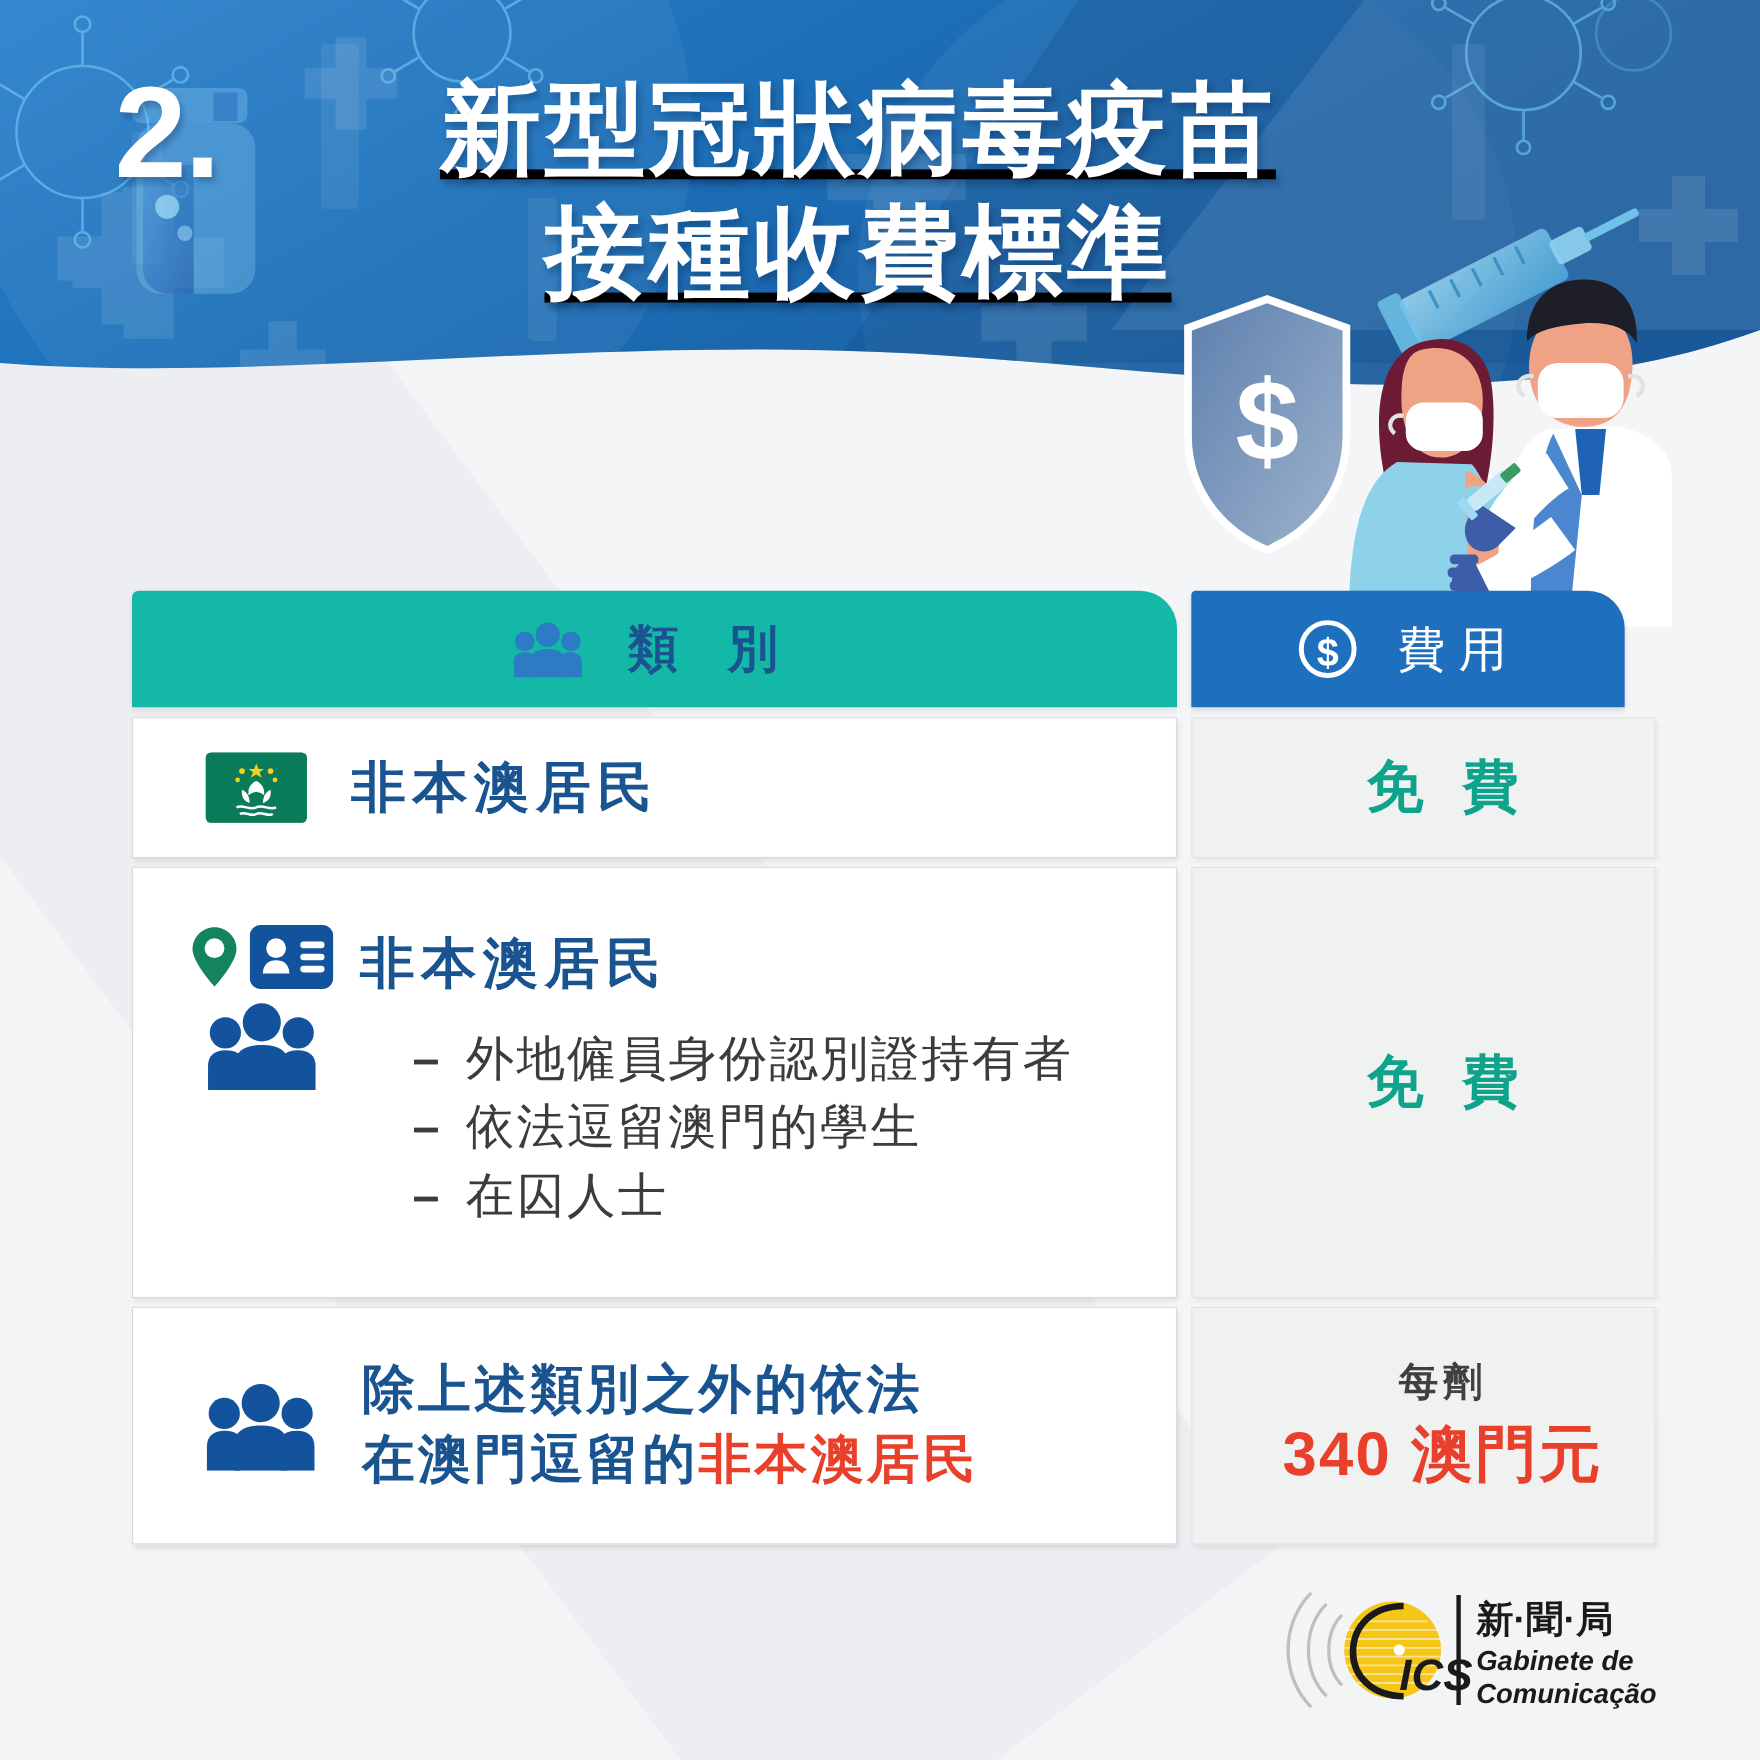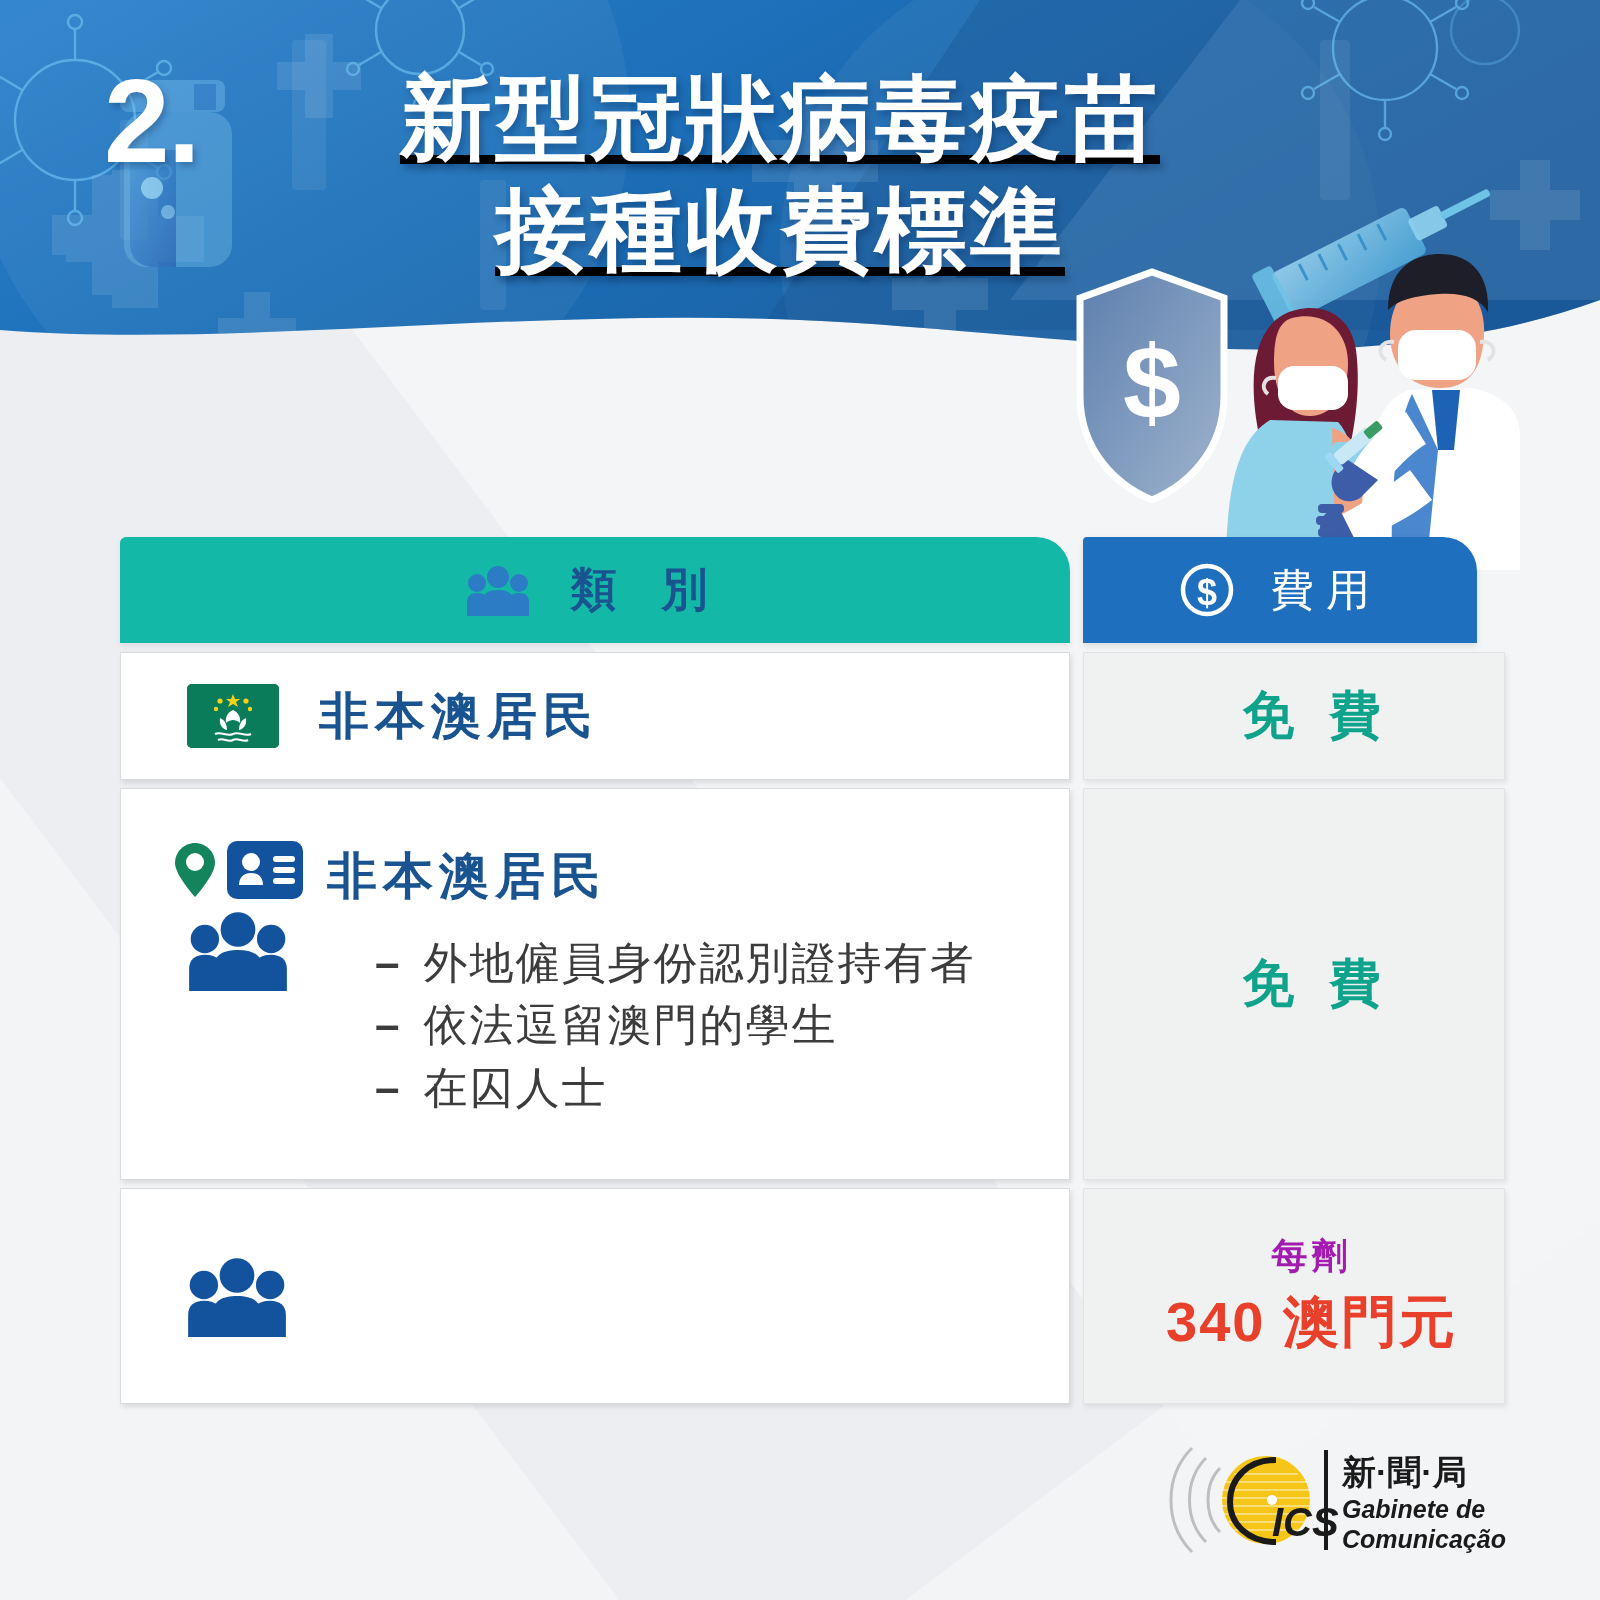--- a/index.html
+++ b/index.html
@@ -87,21 +87,21 @@
   .r3-cat{left:120px;top:1188px;width:950px;height:216px;display:flex;align-items:center;padding-left:50px;gap:40px;}
   .r3-fee{left:1083px;top:1188px;width:422px;height:216px;}
 
   .cat-title{
     font-size:50px;font-weight:bold;color:#1A5490;letter-spacing:6px;
   }
   .fee-free{
     font-size:52px;font-weight:bold;color:#0FA38C;letter-spacing:10px;padding-left:10px;
   }
   .fee-per{
-    font-size:36px;font-weight:bold;color:#a21caf;letter-spacing:4px;margin-bottom:4px;
+    font-size:36px;font-weight:bold;color:#404040;letter-spacing:4px;margin-bottom:4px;
   }
   .fee-amt{
     font-size:56px;font-weight:bold;color:#E8402A;letter-spacing:2px;white-space:nowrap;
   }
 
   
   .r2-inner{display:flex;align-items:flex-start;padding:52px 0 0 54px;gap:26px;height:100%;box-sizing:border-box;}
   .r2-icons{display:flex;flex-direction:column;align-items:center;width:126px;flex:none;}
   .r2-icons .top{display:flex;align-items:center;gap:10px;}
   .r2-body{padding-top:2px;}
@@ -413,20 +413,24 @@
 
     <div class="cell cell-cat r3-cat">
       <svg width="104" height="82" viewBox="0 0 62 52" style="flex:none;margin-left:14px">
         <circle cx="31" cy="13" r="11" fill="#13539E"></circle>
         <circle cx="10" cy="19" r="9" fill="#13539E"></circle>
         <circle cx="52" cy="19" r="9" fill="#13539E"></circle>
         <path d="M0,52 L0,38 C0,32 4,29 10,29 C14,29 17,30 19,32 L19,52 Z" fill="#13539E"></path>
         <path d="M62,52 L62,38 C62,32 58,29 52,29 C48,29 45,30 43,32 L43,52 Z" fill="#13539E"></path>
         <path d="M16,52 L16,36 C16,29 22,26 31,26 C40,26 46,29 46,36 L46,52 Z" fill="#13539E"></path>
       </svg>
+      <div class="r3-text">
+        <div>除上述類別之外的依法</div>
+        <div><span>在澳門逗留的</span><span class="hl">非本澳居民</span></div>
+      </div>
     </div>
     <div class="cell cell-fee r3-fee">
       <span class="fee-per">每劑</span>
       <span class="fee-amt">340 澳門元</span>
     </div>
   </div>
 
   <svg class="logo" viewBox="0 0 360 136">
     <g stroke="#BFBFBF" stroke-width="3" fill="none">
       <path d="M44,16 C16,44 16,92 44,120"></path>

